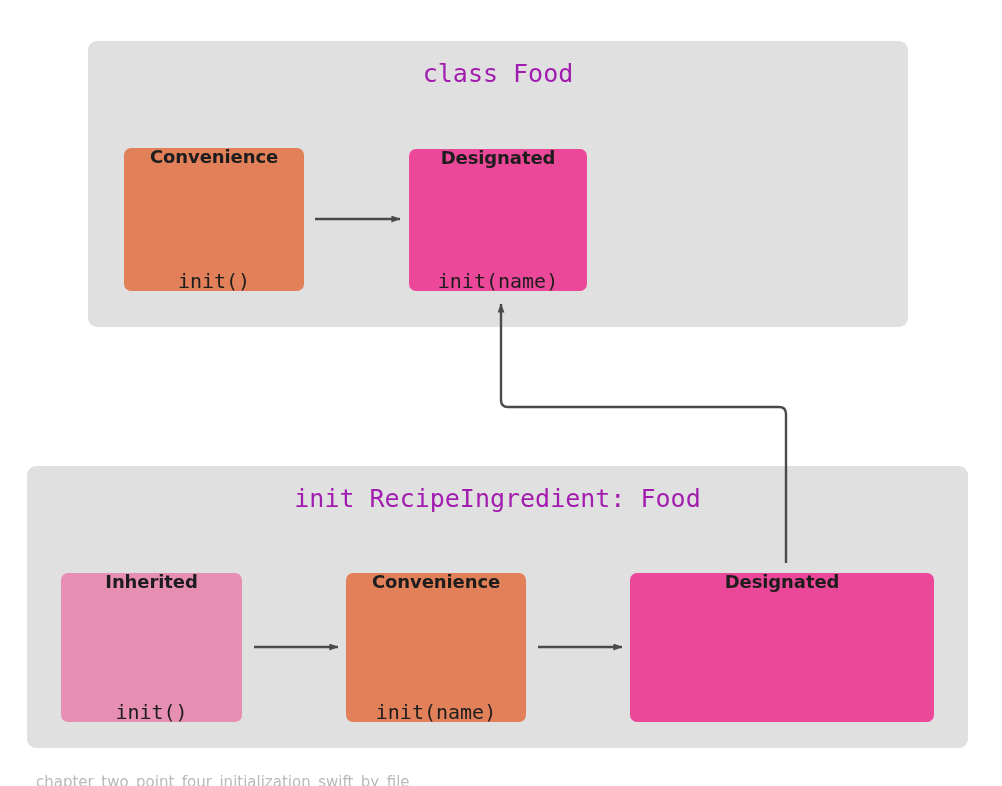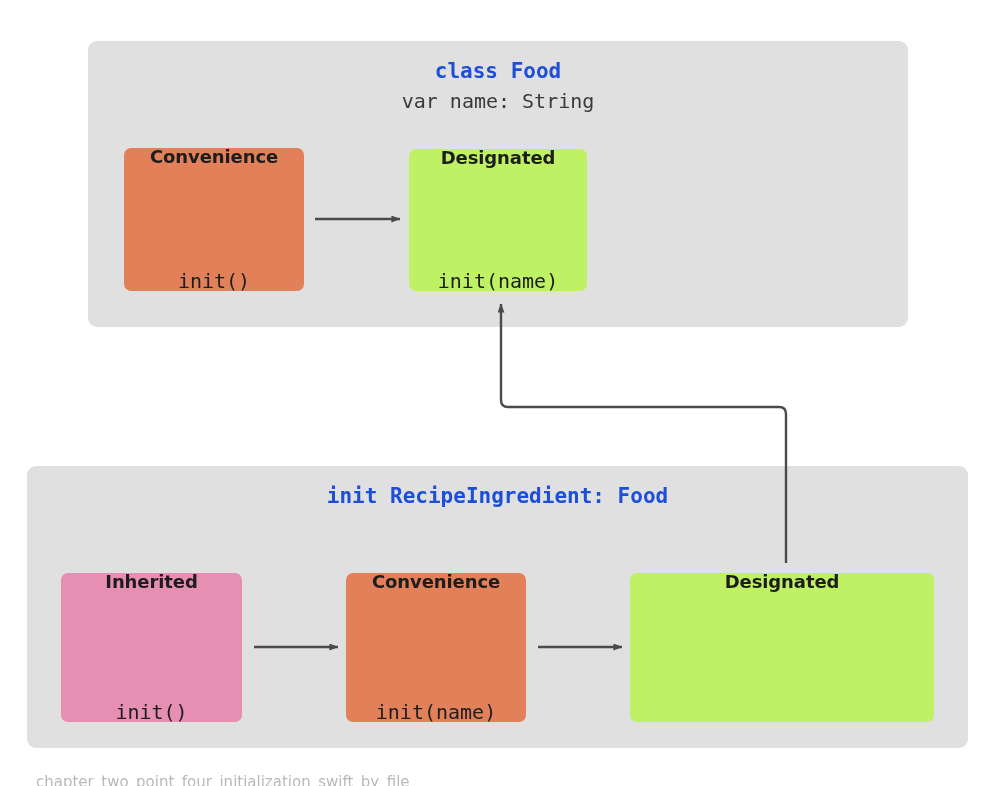--- a/index.html
+++ b/index.html
@@ -51,23 +51,23 @@
     right: 0;
     text-align: center;
     line-height: 1.0;
   }
   #panel-food .panel-heading   { top: 20px; }
   #panel-recipe .panel-heading { top: 20px; }
 
   .class-sig {
     display: block;
     font-family: "DejaVu Sans Mono", monospace;
-    font-weight: 700;
-    font-size: 21px;
-    color: #1d4ed8;
+    font-weight: 400;
+    font-size: 25px;
+    color: #a21caf;
     letter-spacing: 0px;
     margin-bottom: 9px;
   }
   .class-prop {
     display: block;
     font-family: "DejaVu Sans Mono", monospace;
     font-weight: 400;
     font-size: 20px;
     color: #3a3a3a;
     letter-spacing: 0px;
@@ -95,21 +95,21 @@
     font-family: "DejaVu Sans Mono", monospace;
     font-weight: 400;
     font-size: 20px;
     color: #1d1d1d;
     line-height: 1;
     margin-top: 40px;
     white-space: pre;
   }
 
   .kind-convenience { background: #e2805a; }
-  .kind-designated  { background: #bef264; }
+  .kind-designated  { background: #ec4899; }
   .kind-inherited   { background: #e78fb3; gap: 21px; }
 
   
   #box-food-convenience {
     left: 124px; top: 148px; width: 180px; height: 143px;
   }
   #box-food-designated {
     left: 409px; top: 149px; width: 178px; height: 142px;
   }
   
@@ -153,21 +153,20 @@
   }
 </style>
 </head>
 <body>
 
 <div id="stage">
 
   <div class="class-panel" id="panel-food">
     <div class="panel-heading">
       <span class="class-sig">class Food</span>
-      <span class="class-prop">var name: String</span>
     </div>
   </div>
 
   <div class="init-box kind-convenience" id="box-food-convenience">
     <span class="init-kind">Convenience</span>
     <span class="init-sig">init()</span>
   </div>
 
   <div class="init-box kind-designated" id="box-food-designated">
     <span class="init-kind">Designated</span>

